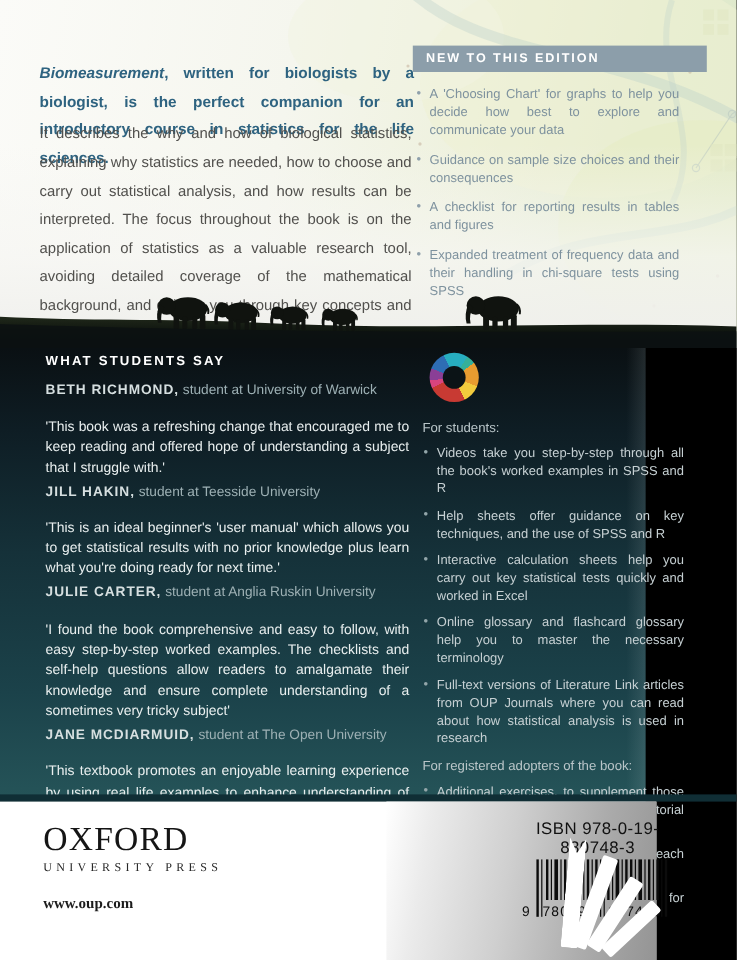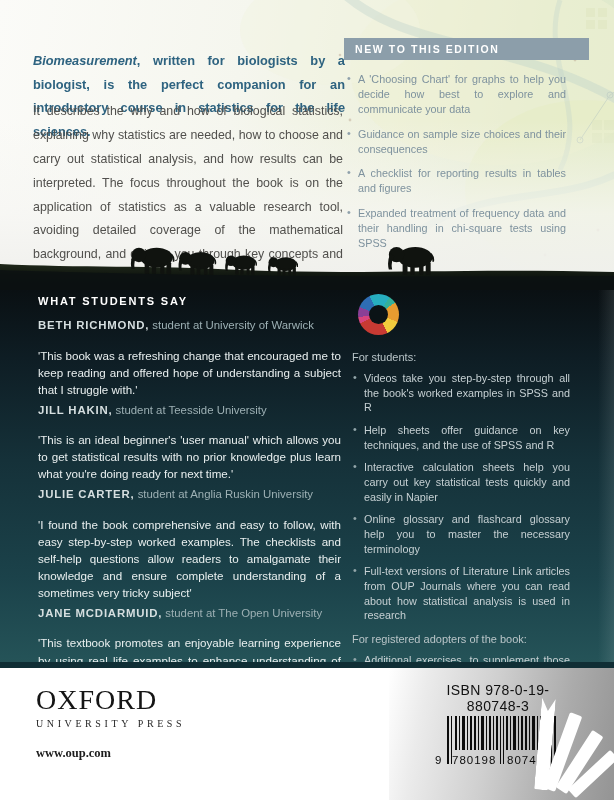--- a/index.html
+++ b/index.html
@@ -35,21 +35,21 @@
     position:absolute;left:346px;top:72px;width:220px;
     margin:0;padding:0;list-style:none;
     font-size:10.8px;line-height:1.38;color:#7e929e;text-align:justify;
   }
   .new-edition-list li{position:relative;padding-left:12px;margin-bottom:10px;}
   .new-edition-list li::before{content:"•";position:absolute;left:1px;top:-1px;color:#8fa0ab;}
   
   .photo-strip{position:absolute;left:0;top:230px;width:614px;height:60px;}
   
   .dark-section{
-    position:absolute;left:0;top:290px;width:614px;height:378px;
+    position:absolute;left:0;top:290px;width:538px;height:378px;
     background:linear-gradient(180deg,#0a1013 0%,#0e1d24 18%,#153139 45%,#1b424a 76%,#245257 97%,#265458 100%);
   }
   .dark-section::after{
     content:"";position:absolute;left:0;bottom:0;width:614px;height:6px;background:#102e35;
   }
   .dark-section::before{
     content:"";position:absolute;right:0;top:0;width:16px;height:100%;
     background:linear-gradient(to left,rgba(210,225,225,.12),rgba(210,225,225,0));
   }
   .students-col{position:absolute;left:38px;top:5px;width:303px;}
@@ -76,21 +76,21 @@
   .orl-title{font-size:15px;font-weight:bold;color:#ffffff;line-height:1.2;}
   .orl-url{font-size:11px;color:#b6c1c4;line-height:1.3;}
   .res-header{font-size:11px;color:#b9c5c8;margin:0 0 8px 0;}
   .res-list{
     margin:0 0 10px 0;padding:0;list-style:none;
     font-size:10.8px;line-height:1.36;color:#c6d0d3;text-align:justify;
   }
   .res-list li{position:relative;padding-left:12px;margin-bottom:8px;}
   .res-list li::before{content:"•";position:absolute;left:1px;top:-1px;color:#93a6aa;}
   
-  .footer{position:absolute;left:0;top:668px;width:614px;height:132px;background:#ffffff;text-decoration:underline;}
+  .footer{position:absolute;left:0;top:668px;width:547px;height:132px;background:#ffffff;text-decoration:underline;}
   .gray-corner{
     position:absolute;right:0;top:0;width:225px;height:132px;
     background:linear-gradient(100deg,rgba(255,255,255,1) 0%,rgba(233,233,233,.9) 16%,#cfcfcf 45%,#ababab 75%,#949494 100%);
   }
   .oxford-logo{position:absolute;left:36px;top:18px;color:#151515;}
   .oxford-word{font-family:"Liberation Serif",serif;font-size:28px;letter-spacing:1px;line-height:1;}
   .oxford-sub{font-family:"Liberation Serif",serif;font-size:10px;letter-spacing:3.6px;margin-top:4px;color:#272727;}
   .oup-url{
     position:absolute;left:36px;top:78px;font-family:"Liberation Serif",serif;
     font-weight:bold;font-size:12.5px;color:#1c1c1c;
@@ -219,21 +219,21 @@
 
     <div class="resources-col">
       <div class="orl-row">
         <div class="orl-logo"></div>
       </div>
 
       <p class="res-header">For students:</p>
       <ul class="res-list">
         <li>Videos take you step-by-step through all the book's worked examples in SPSS and R</li>
         <li>Help sheets offer guidance on key techniques, and the use of SPSS and R</li>
-        <li>Interactive calculation sheets help you carry out key statistical tests quickly and easily in Napier</li>
+        <li>Interactive calculation sheets help you carry out key statistical tests quickly and worked in Excel</li>
         <li>Online glossary and flashcard glossary help you to master the necessary terminology</li>
         <li>Full-text versions of Literature Link articles from OUP Journals where you can read about how statistical analysis is used in research</li>
       </ul>
 
       <p class="res-header">For registered adopters of the book:</p>
       <ul class="res-list">
         <li>Additional exercises, to supplement those in the book, and suggested tutorial assignments</li>
         <li>PowerPoint presentation outlines for each chapter</li>
         <li>Figures from the book, available for download</li>
       </ul>

